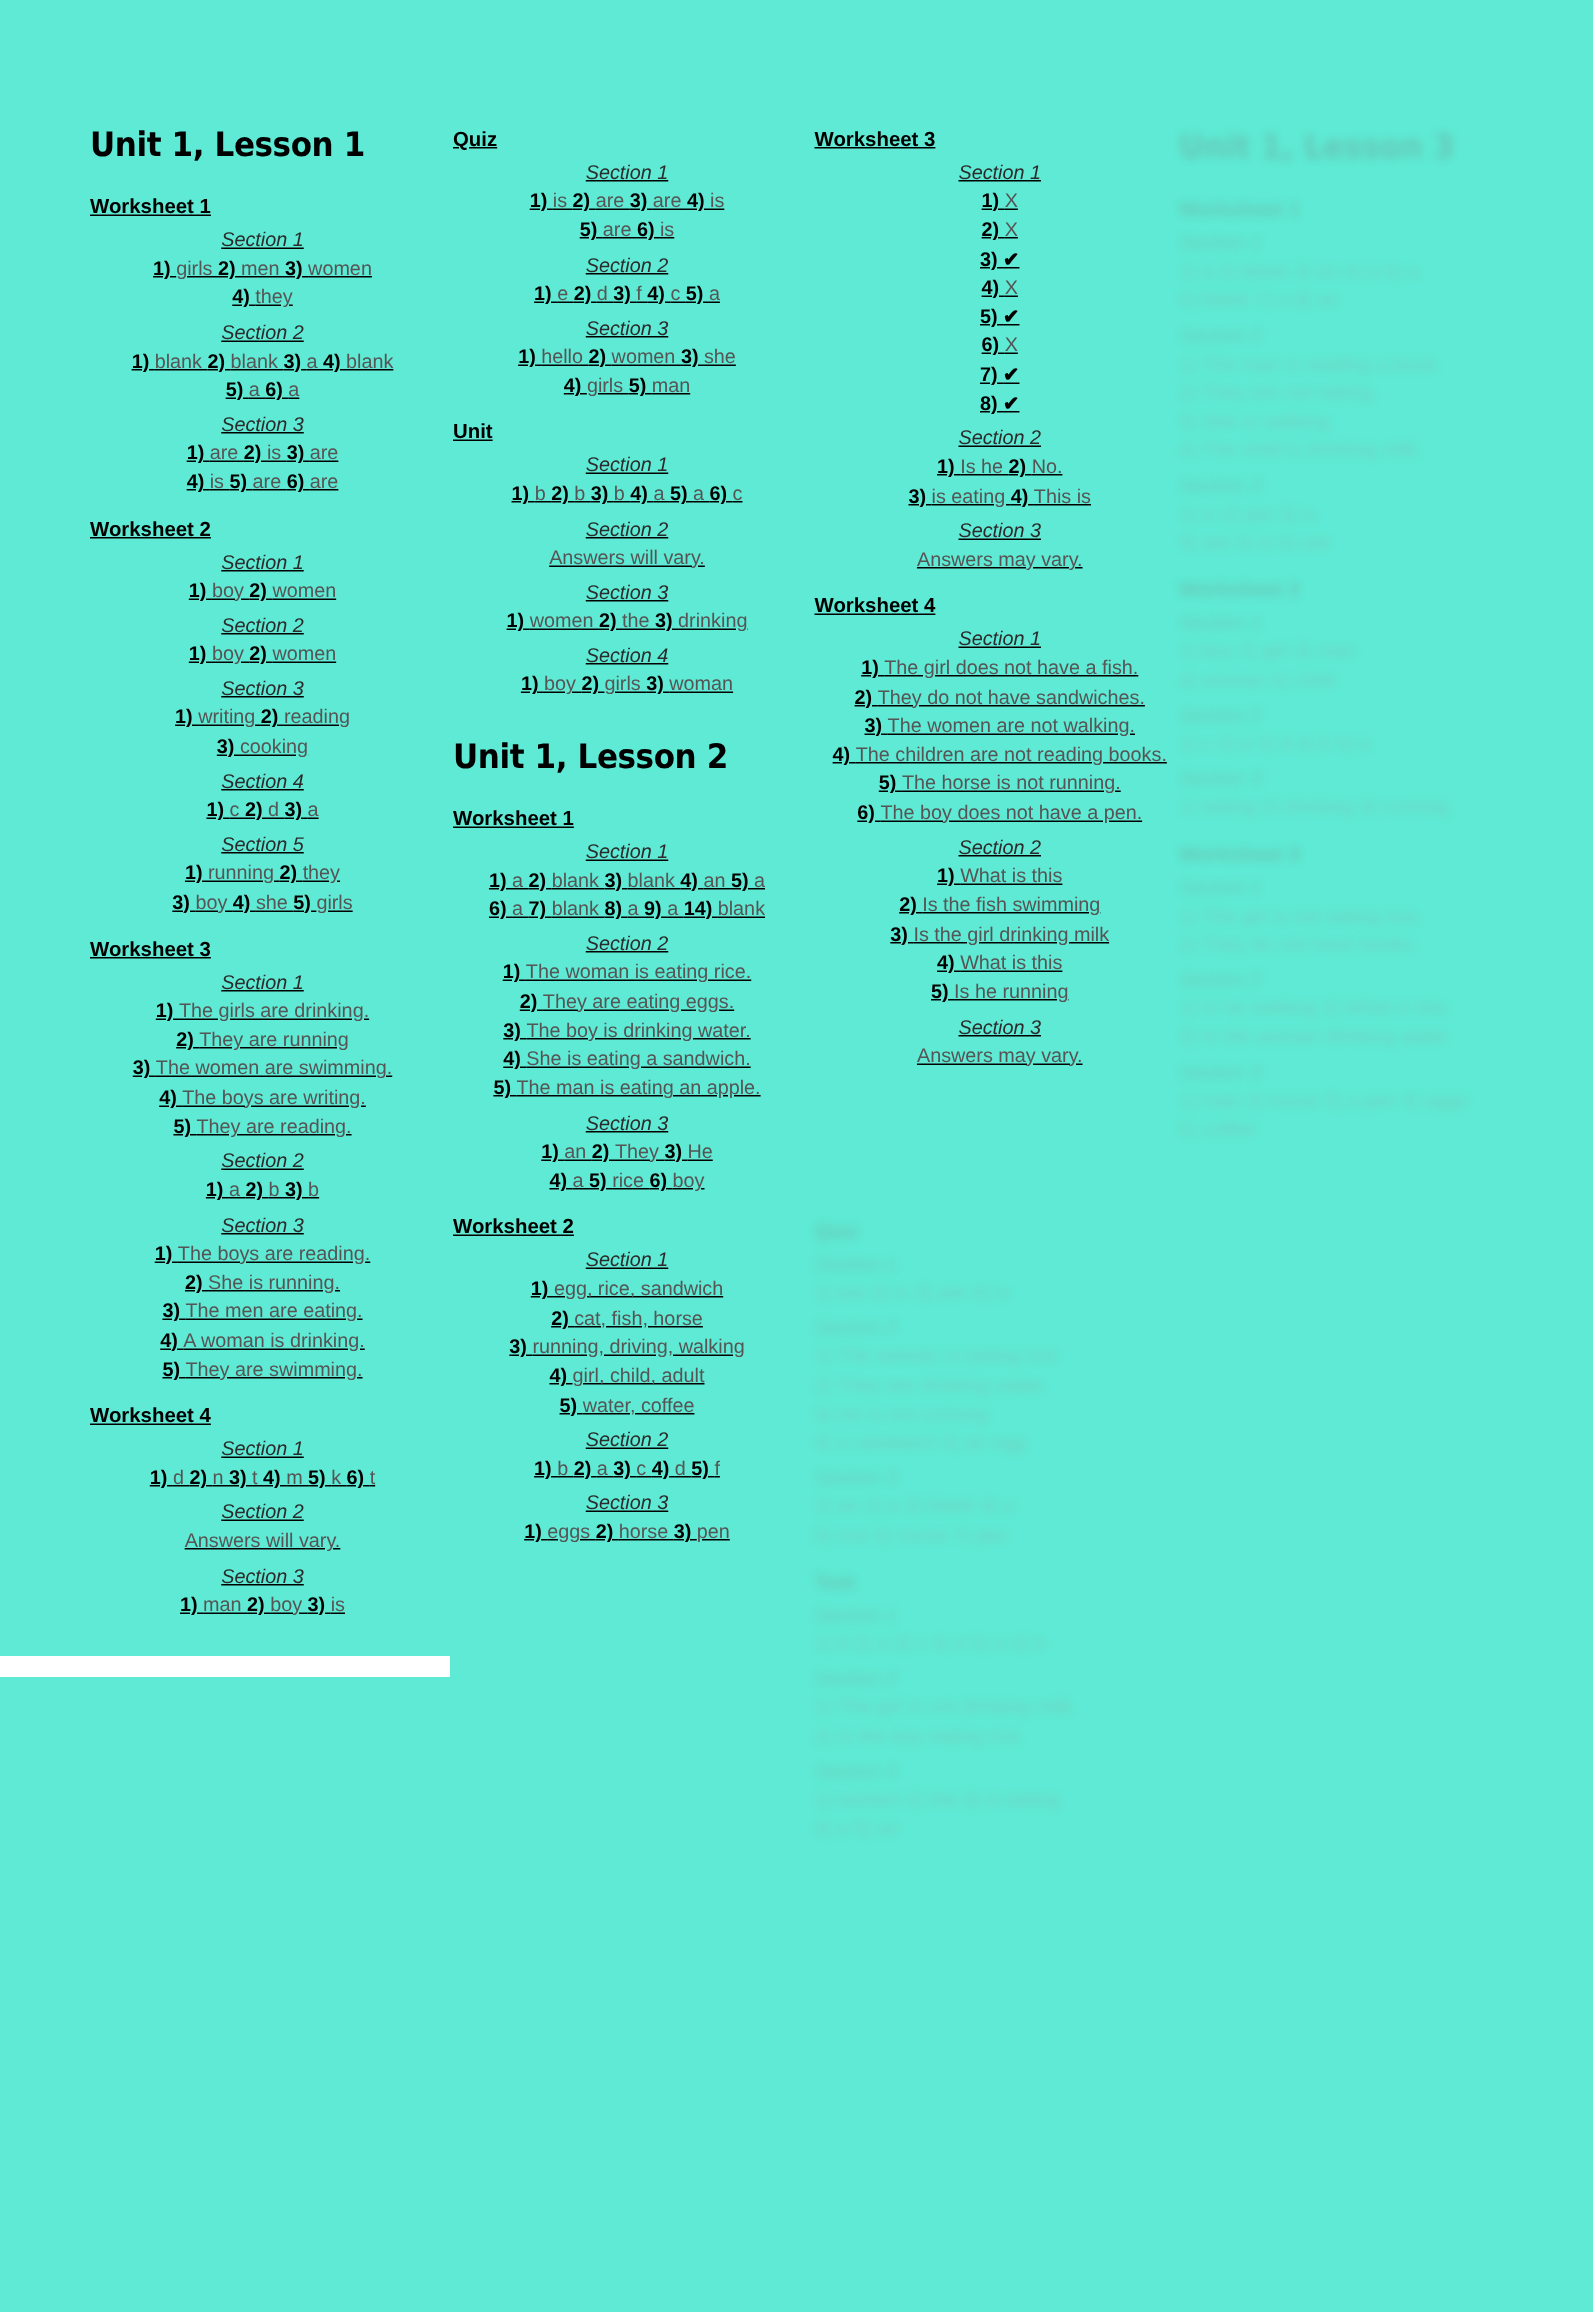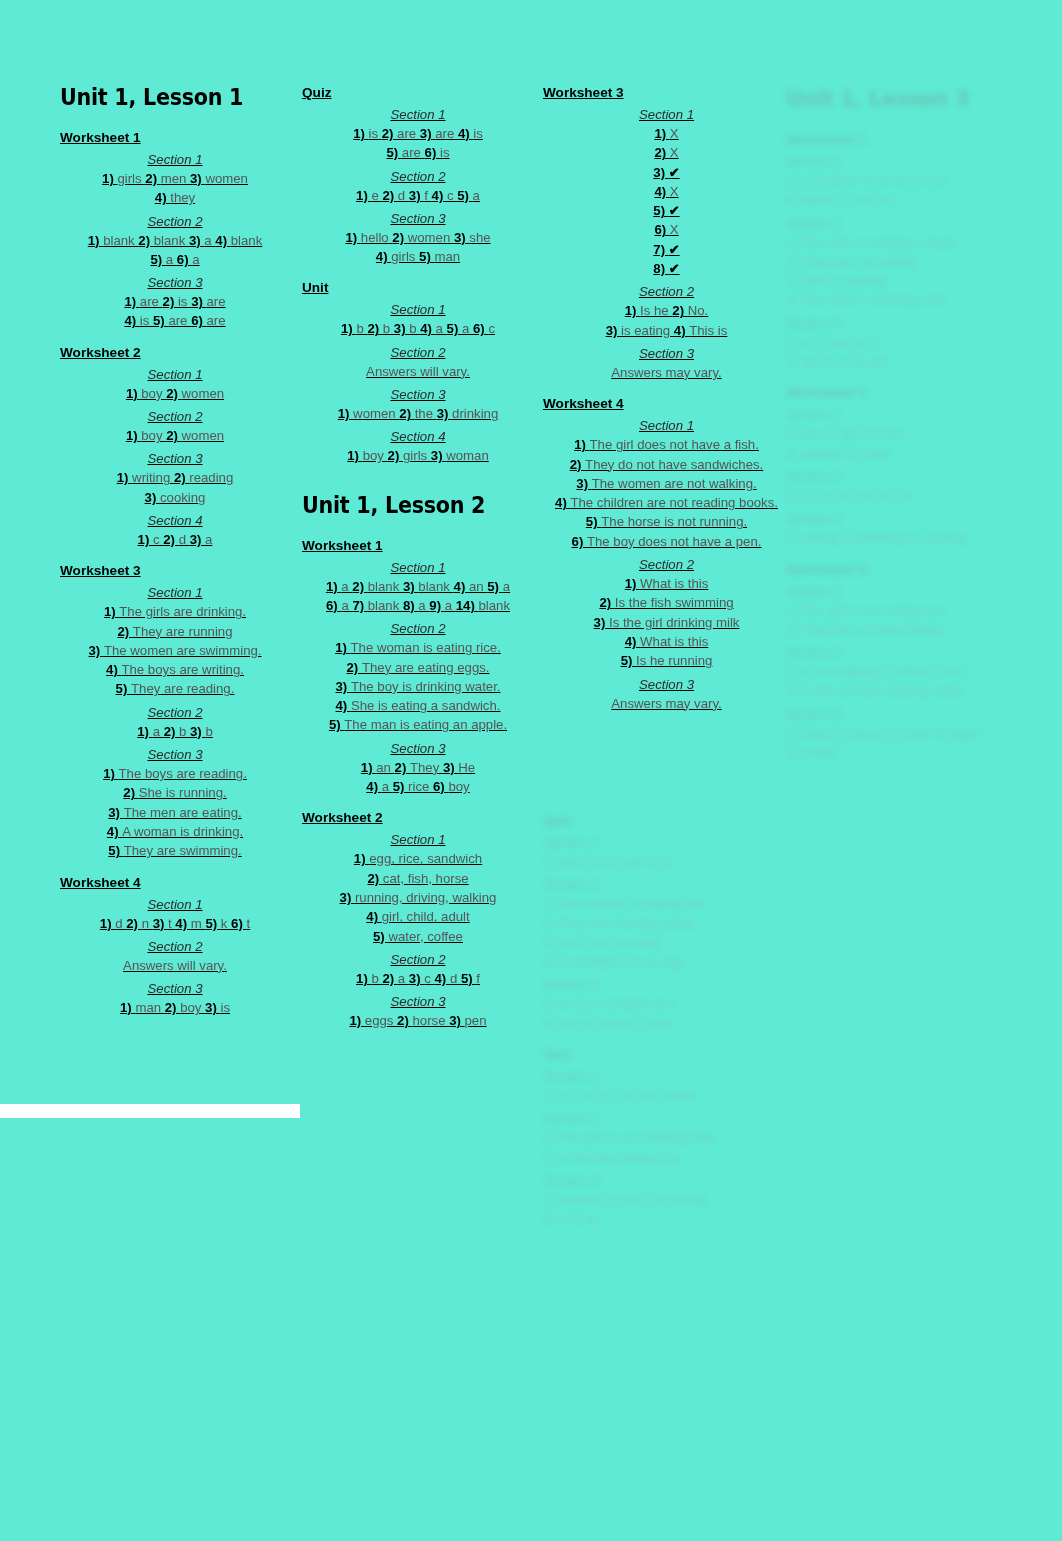--- a/index.html
+++ b/index.html
@@ -250,20 +250,25 @@
             </div>
             <div class="sec-block">
               <p class="sec-title">Section  3</p>
               <p class="ans-line"><b>1) </b>writing <b>2) </b>reading</p>
               <p class="ans-line"><b>3) </b>cooking</p>
             </div>
             <div class="sec-block">
               <p class="sec-title">Section  4</p>
               <p class="ans-line"><b>1) </b>c <b>2) </b>d <b>3) </b>a</p>
             </div>
+            <div class="sec-block">
+              <p class="sec-title">Section  5</p>
+              <p class="ans-line"><b>1) </b>running <b>2) </b>they</p>
+              <p class="ans-line"><b>3) </b>boy <b>4) </b>she <b>5) </b>girls</p>
+            </div>
           </div>
           <div class="ws-block">
             <h2 class="ws-title">Worksheet 3</h2>
             <div class="sec-block">
               <p class="sec-title">Section 1</p>
               <p class="ans-line"><b>1) </b>The girls are drinking.</p>
               <p class="ans-line"><b>2) </b>They are running</p>
               <p class="ans-line"><b>3) </b>The women are swimming.</p>
               <p class="ans-line"><b>4) </b>The boys are writing.</p>
               <p class="ans-line"><b>5) </b>They are reading.</p>

